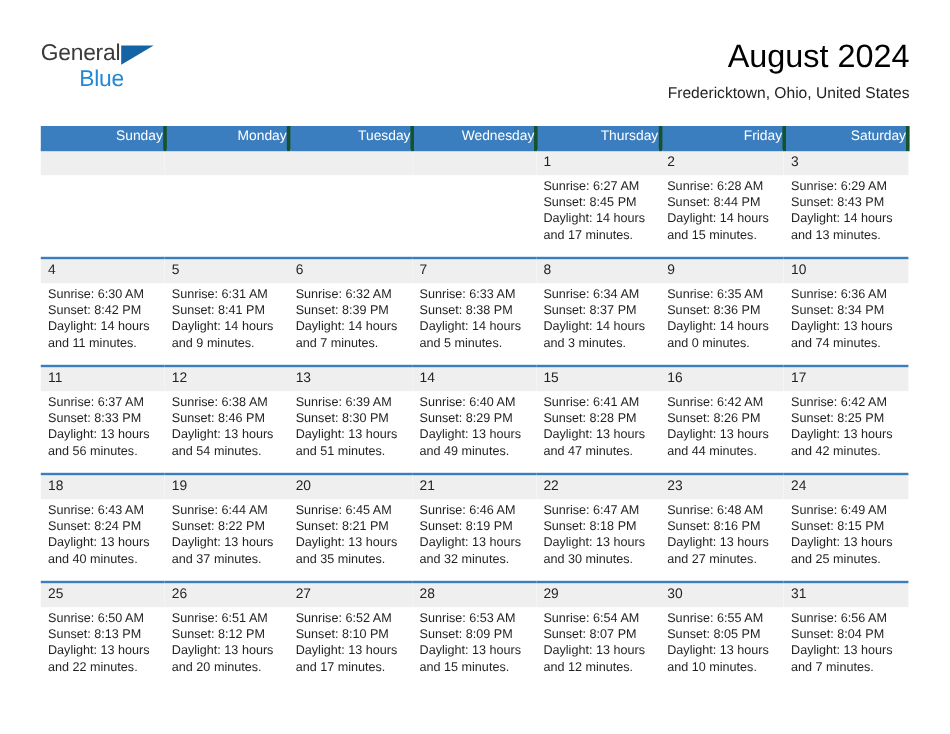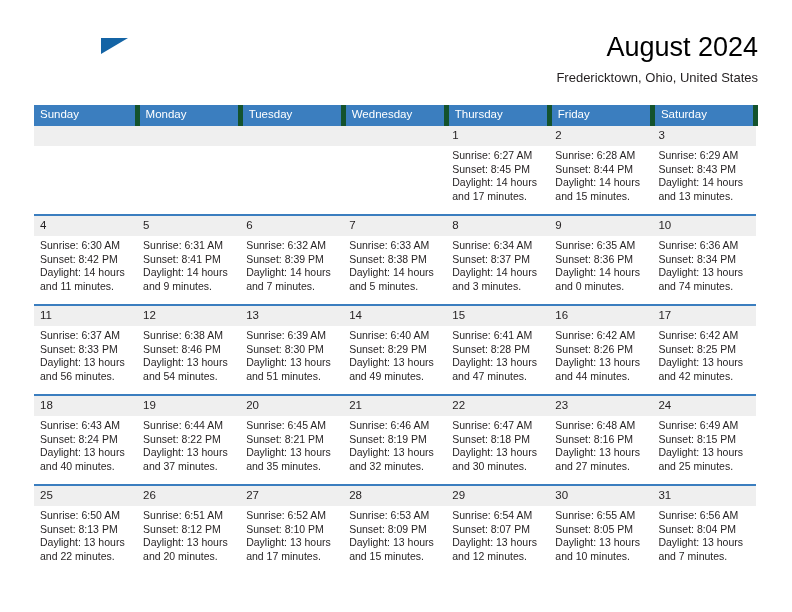--- a/index.html
+++ b/index.html
@@ -97,25 +97,25 @@
   .calendar td {
     padding: 0;
     margin: 0;
     vertical-align: top;
   }
   .dow {
     background: #3b7ebf;
     color: #ffffff;
     font-size: 11.5px;
     font-weight: normal;
-    text-align: left;
+    text-align: right;
     height: 19px;
     line-height: 19px;
     padding-left: 6px !important;
-    border-right: 5px solid #14532d;
+    border-right: 3px solid #14532d;
   }
   .weekrow > td {
     border-top: 2px solid #3b7ebf;
   }
   .daycell {
     height: 88px;
     background: #ffffff;
   }
   .daynum {
     display: block;
@@ -137,21 +137,23 @@
   }
 </style>
 </head>
 <body>
 
 <div class="page">
 
   <div class="topbar">
 
     <div class="brand">
+      <span class="brand-row1">General</span>
       <span class="brand-tri"></span>
+      <span class="brand-row2">Blue</span>
     </div>
 
     <div class="title-wrap">
       <h1 class="cal-title">August 2024</h1>
       <p class="cal-sub">Fredericktown, Ohio, United States</p>
     </div>
 
   </div>
 
   <table class="calendar">

